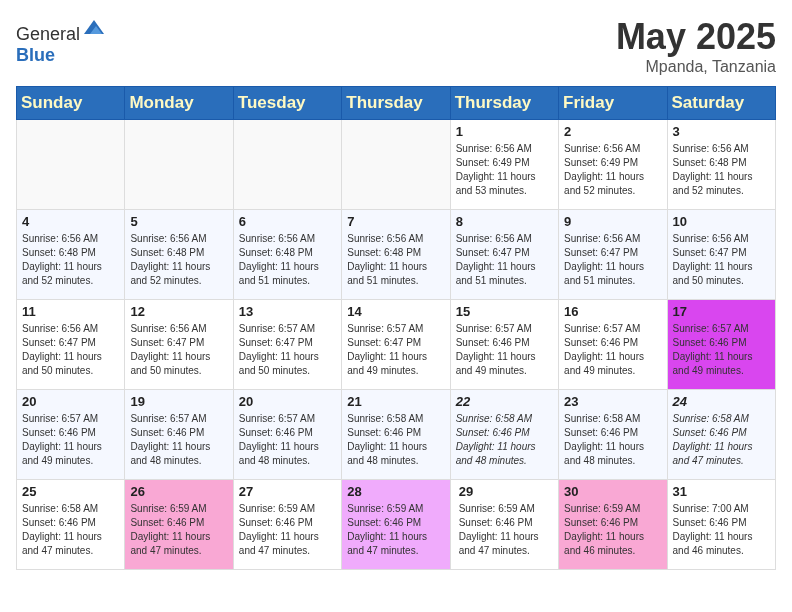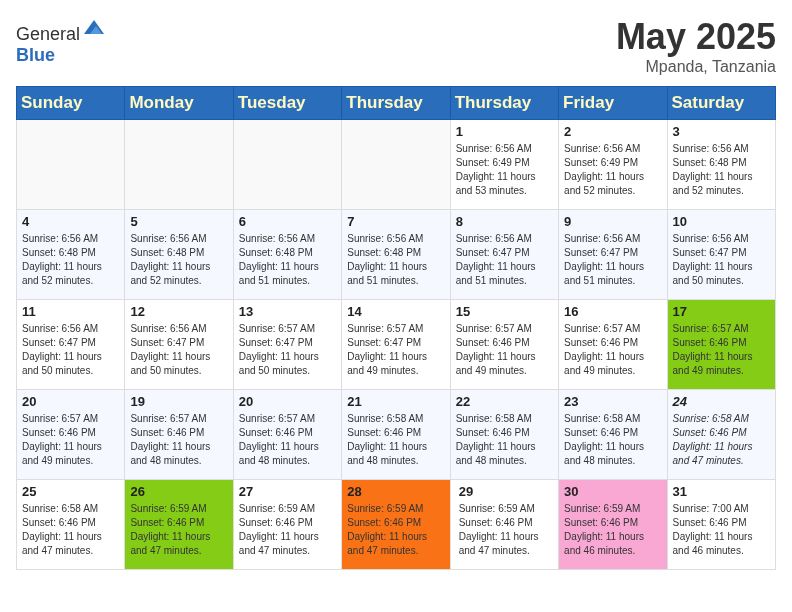--- a/index.html
+++ b/index.html
@@ -180,21 +180,21 @@
           <div class="day-info">Sunrise: 6:57 AM<br>Sunset: 6:47 PM<br>Daylight: 11 hours and 49 minutes.</div>
         </td>
         <td style="background: rgb(255, 255, 255);">
           <div class="day-number">15</div>
           <div class="day-info">Sunrise: 6:57 AM<br>Sunset: 6:46 PM<br>Daylight: 11 hours and 49 minutes.</div>
         </td>
         <td style="background: rgb(255, 255, 255);">
           <div class="day-number">16</div>
           <div class="day-info">Sunrise: 6:57 AM<br>Sunset: 6:46 PM<br>Daylight: 11 hours and 49 minutes.</div>
         </td>
-        <td style="background: #84cc16;">
+        <td style="background: #d946ef;">
           <div class="day-number">17</div>
           <div class="day-info">Sunrise: 6:57 AM<br>Sunset: 6:46 PM<br>Daylight: 11 hours and 49 minutes.</div>
         </td>
       </tr>
       <tr>
         <td style="background: rgb(245, 248, 255);">
           <div class="day-number">20</div>
           <div class="day-info">Sunrise: 6:57 AM<br>Sunset: 6:46 PM<br>Daylight: 11 hours and 49 minutes.</div>
         </td>
         <td style="background: rgb(245, 248, 255);">
@@ -202,47 +202,47 @@
           <div class="day-info">Sunrise: 6:57 AM<br>Sunset: 6:46 PM<br>Daylight: 11 hours and 48 minutes.</div>
         </td>
         <td style="background: rgb(245, 248, 255);">
           <div class="day-number">20</div>
           <div class="day-info">Sunrise: 6:57 AM<br>Sunset: 6:46 PM<br>Daylight: 11 hours and 48 minutes.</div>
         </td>
         <td style="background: rgb(245, 248, 255);">
           <div class="day-number">21</div>
           <div class="day-info">Sunrise: 6:58 AM<br>Sunset: 6:46 PM<br>Daylight: 11 hours and 48 minutes.</div>
         </td>
-        <td style="background: rgb(245, 248, 255);">
+        <td style="background: rgb(245, 248, 255); font-style: italic;">
           <div class="day-number">22</div>
           <div class="day-info">Sunrise: 6:58 AM<br>Sunset: 6:46 PM<br>Daylight: 11 hours and 48 minutes.</div>
         </td>
         <td style="background: rgb(245, 248, 255);">
           <div class="day-number">23</div>
           <div class="day-info">Sunrise: 6:58 AM<br>Sunset: 6:46 PM<br>Daylight: 11 hours and 48 minutes.</div>
         </td>
         <td style="background: rgb(245, 248, 255); font-style: italic;">
           <div class="day-number">24</div>
           <div class="day-info">Sunrise: 6:58 AM<br>Sunset: 6:46 PM<br>Daylight: 11 hours and 47 minutes.</div>
         </td>
       </tr>
       <tr>
         <td style="background: rgb(255, 255, 255);">
           <div class="day-number">25</div>
           <div class="day-info">Sunrise: 6:58 AM<br>Sunset: 6:46 PM<br>Daylight: 11 hours and 47 minutes.</div>
         </td>
-        <td style="background: #84cc16; margin-top: 48px;">
+        <td style="background: #f9a8d4; margin-top: 48px;">
           <div class="day-number">26</div>
           <div class="day-info">Sunrise: 6:59 AM<br>Sunset: 6:46 PM<br>Daylight: 11 hours and 47 minutes.</div>
         </td>
         <td style="background: rgb(255, 255, 255);">
           <div class="day-number">27</div>
           <div class="day-info">Sunrise: 6:59 AM<br>Sunset: 6:46 PM<br>Daylight: 11 hours and 47 minutes.</div>
         </td>
-        <td style="background: #f97316; margin-top: 24px;">
+        <td style="background: #f0abfc; margin-top: 24px;">
           <div class="day-number">28</div>
           <div class="day-info">Sunrise: 6:59 AM<br>Sunset: 6:46 PM<br>Daylight: 11 hours and 47 minutes.</div>
         </td>
         <td style="background: rgb(255, 255, 255); padding-left: 8px;">
           <div class="day-number">29</div>
           <div class="day-info">Sunrise: 6:59 AM<br>Sunset: 6:46 PM<br>Daylight: 11 hours and 47 minutes.</div>
         </td>
         <td style="background: #f9a8d4;">
           <div class="day-number">30</div>
           <div class="day-info">Sunrise: 6:59 AM<br>Sunset: 6:46 PM<br>Daylight: 11 hours and 46 minutes.</div>

